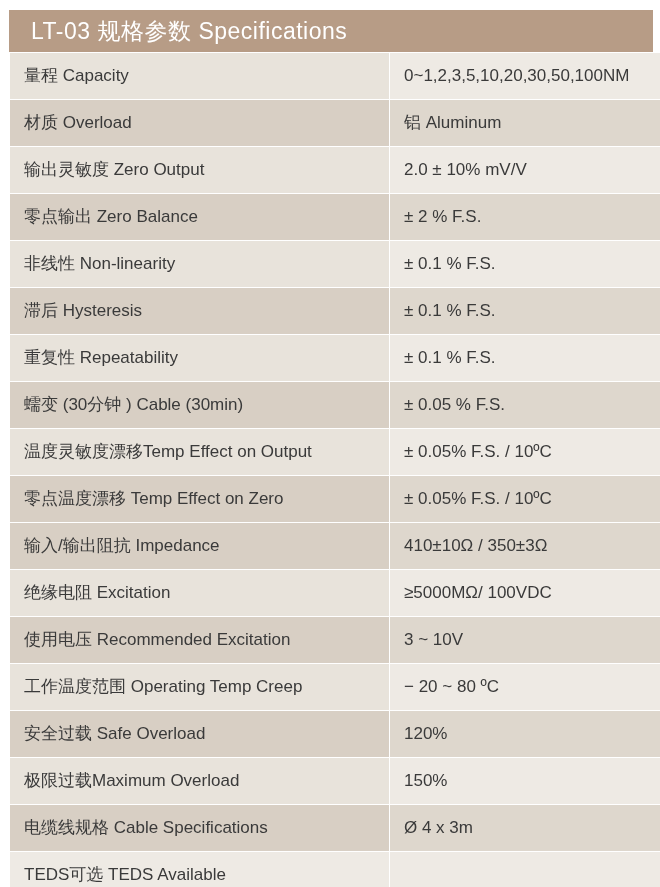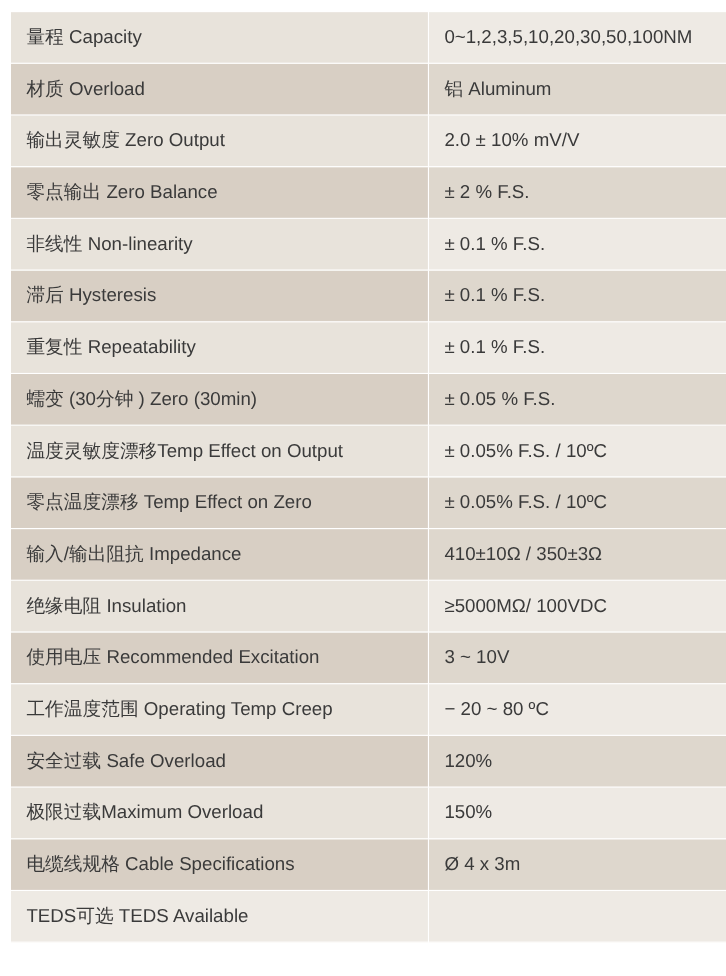--- a/index.html
+++ b/index.html
@@ -63,20 +63,21 @@
   tr.last-row td {
     background: #eeeae4;
   }
   .nowrap { white-space: nowrap; }
 </style>
 </head>
 <body>
 
 <div class="sheet">
 
+  <div class="spec-title">LT-03 规格参数 Specifications</div>
 
   <table class="spec-table">
     <tbody>
       <tr class="row-b">
         <td class="label-cell">量程 Capacity</td>
         <td class="value-cell">0~1,2,3,5,10,20,30,50,100NM</td>
       </tr>
       <tr class="row-a">
         <td class="label-cell">材质 Overload</td>
         <td class="value-cell">铝 Aluminum</td>
@@ -95,37 +96,37 @@
       </tr>
       <tr class="row-a">
         <td class="label-cell">滞后 Hysteresis</td>
         <td class="value-cell">± 0.1 % F.S.</td>
       </tr>
       <tr class="row-b">
         <td class="label-cell">重复性 Repeatability</td>
         <td class="value-cell">± 0.1 % F.S.</td>
       </tr>
       <tr class="row-a">
-        <td class="label-cell">蠕变 (30分钟 ) Zero (30min)</td>
+        <td class="label-cell">蠕变 (30分钟 ) Cable (30min)</td>
         <td class="value-cell">± 0.05 % F.S.</td>
       </tr>
       <tr class="row-b">
         <td class="label-cell">温度灵敏度漂移Temp Effect on Output</td>
         <td class="value-cell">± 0.05% F.S. / 10ºC</td>
       </tr>
       <tr class="row-a">
         <td class="label-cell">零点温度漂移 Temp Effect on Zero</td>
         <td class="value-cell">± 0.05% F.S. / 10ºC</td>
       </tr>
       <tr class="row-a">
         <td class="label-cell">输入/输出阻抗 Impedance</td>
         <td class="value-cell nowrap">410±10Ω / 350±3Ω</td>
       </tr>
       <tr class="row-b">
-        <td class="label-cell">绝缘电阻  Insulation</td>
+        <td class="label-cell">绝缘电阻  Excitation</td>
         <td class="value-cell nowrap">≥5000MΩ/ 100VDC</td>
       </tr>
       <tr class="row-a">
         <td class="label-cell">使用电压 Recommended Excitation</td>
         <td class="value-cell">3 ~ 10V</td>
       </tr>
       <tr class="row-b">
         <td class="label-cell">工作温度范围 Operating Temp  Creep</td>
         <td class="value-cell">− 20 ~ 80 ºC</td>
       </tr>

